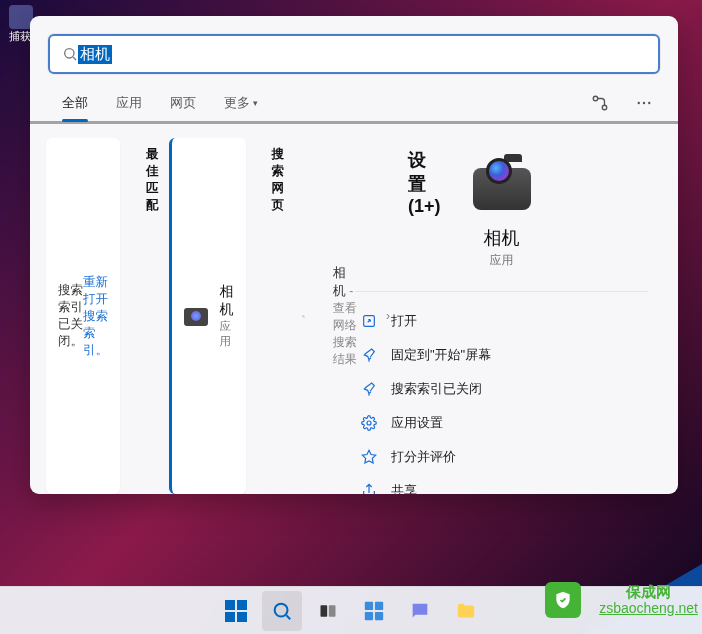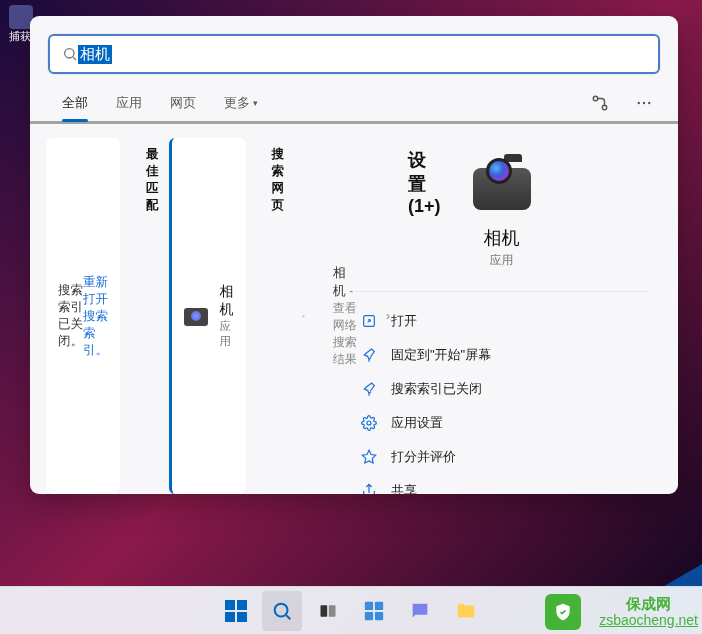--- a/index.html
+++ b/index.html
@@ -56,21 +56,21 @@
     .action-list { display: flex; flex-direction: column; }
     .action { display: flex; align-items: center; gap: 14px; padding: 8px 6px; font-size: 13px; color: #222; cursor: pointer; border-radius: 4px; text-align: left; }
     .action svg { width: 16px; height: 16px; color: #1a6fd6; flex-shrink: 0; }
     
     .taskbar { position: absolute; bottom: 0; left: 0; right: 0; height: 48px; background: rgba(240,242,248,0.95); backdrop-filter: blur(10px); display: flex; align-items: center; justify-content: center; gap: 6px; border-top: 1px solid rgba(0,0,0,0.06); }
     .tb-item { width: 40px; height: 40px; display: flex; align-items: center; justify-content: center; border-radius: 4px; cursor: pointer; }
     .tb-item.active { background: rgba(0,0,0,0.08); }
     .win-logo { width: 22px; height: 22px; display: grid; grid-template-columns: 1fr 1fr; grid-template-rows: 1fr 1fr; gap: 2px; }
     .win-logo div { background: #0067c0; }
     
-    .badge-area { position: absolute; bottom: 4px; right: 4px; display: flex; align-items: center; gap: 18px; }
+    .badge-area { position: absolute; bottom: 16px; right: 4px; display: flex; align-items: center; gap: 18px; }
     .shield { width: 36px; height: 36px; background: #44b336; border-radius: 6px; display: flex; align-items: center; justify-content: center; color: #fff; }
     .badge-txt { text-align: center; line-height: 1.1; }
     .badge-txt .l1 { font-size: 15px; font-weight: 700; color: #44b336; }
     .badge-txt .l2 { font-size: 14px; color: #44b336; text-decoration: underline; }
     .corner { position: absolute; bottom: 0; right: 0; width: 0; height: 0; border-left: 120px solid transparent; border-bottom: 70px solid rgba(0,128,255,0.55); }
     
     svg { display: block; }
   </style>
 </head>
 <body>

